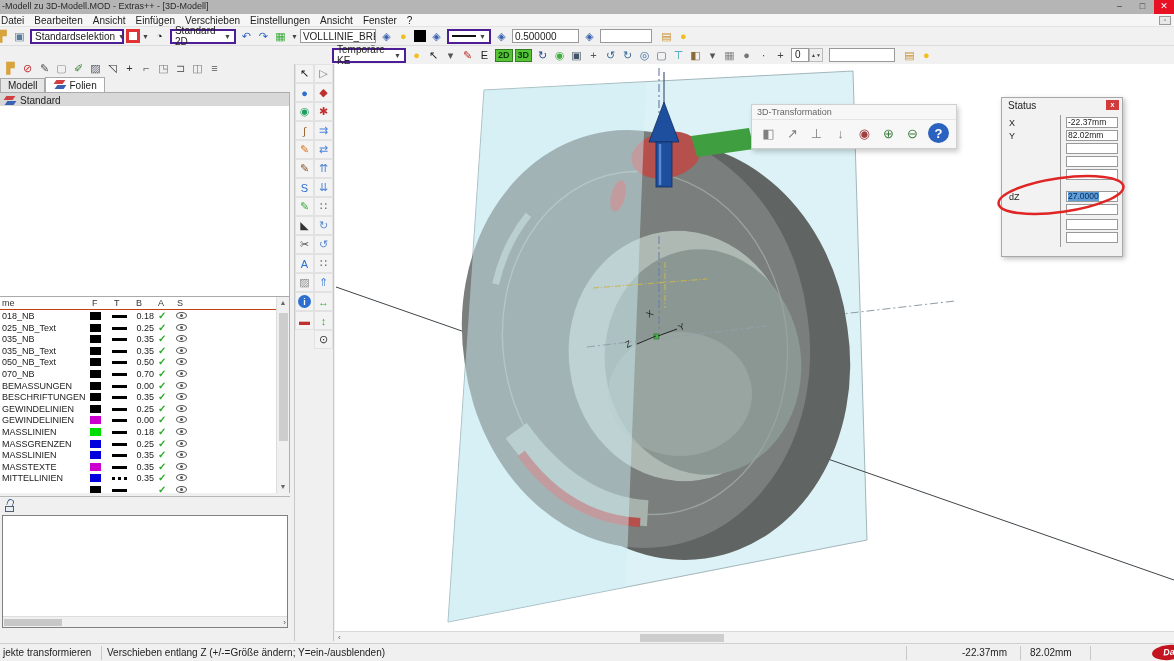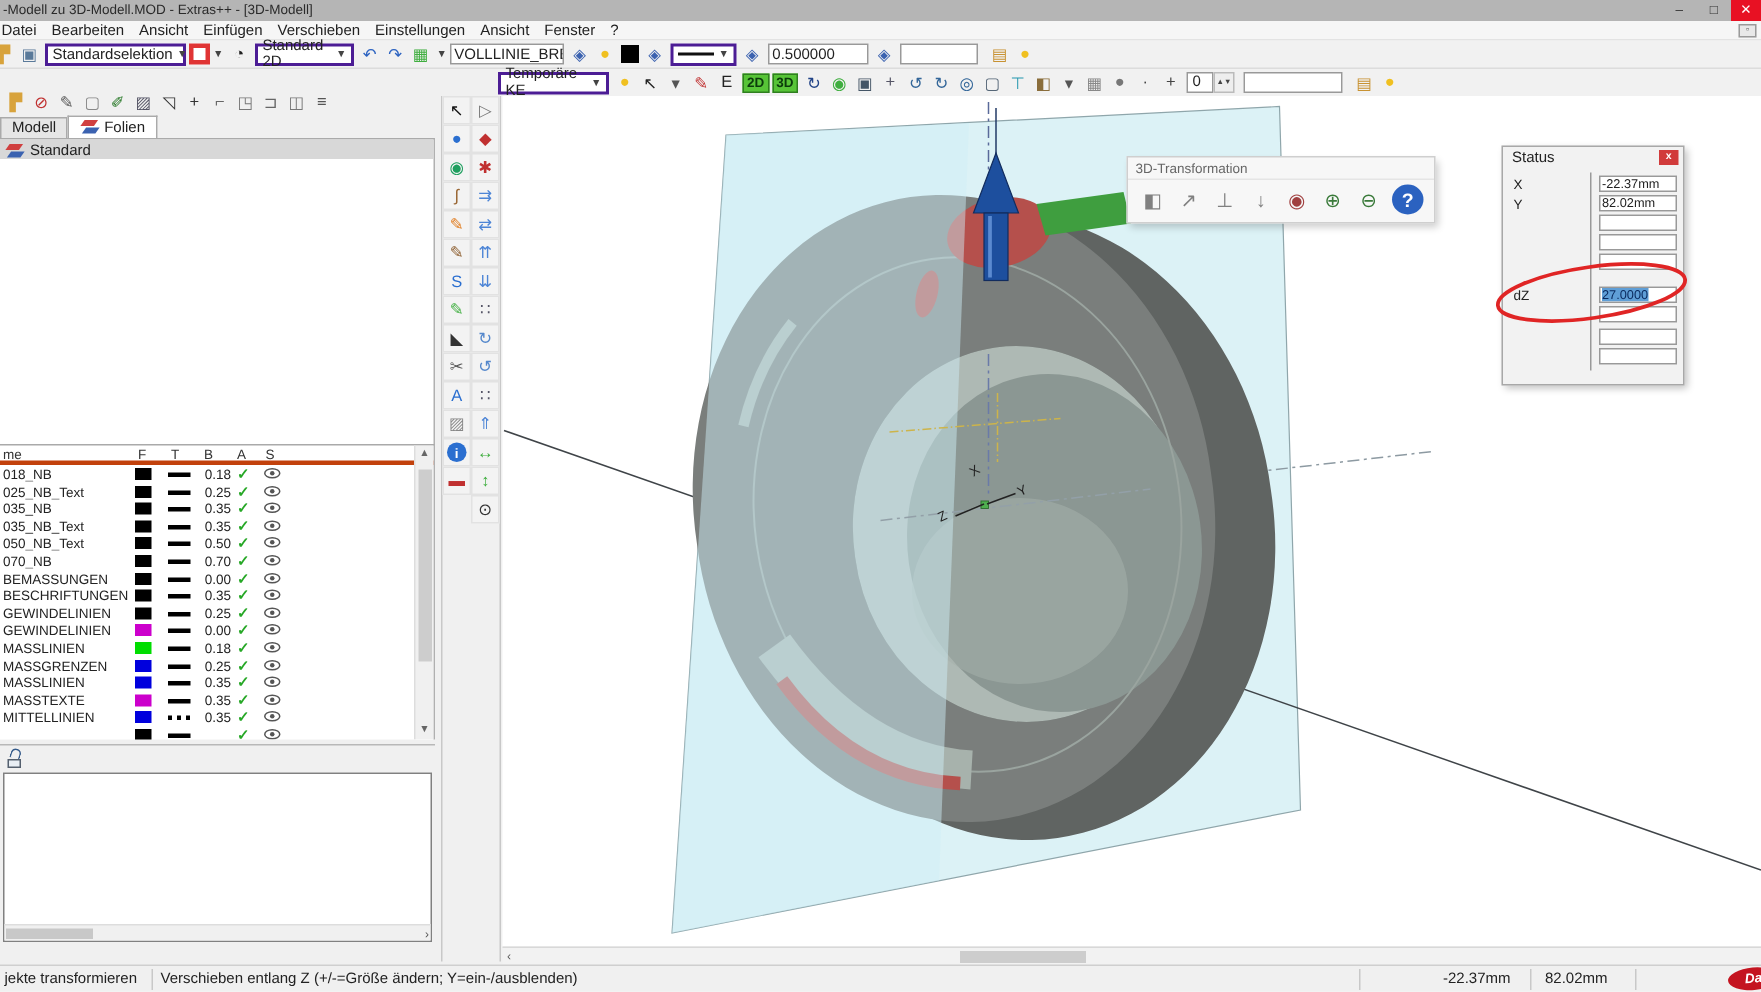--- a/index.html
+++ b/index.html
@@ -41,21 +41,21 @@
 #tabs{left:0;top:77px;width:290px;height:15px;display:flex;font-size:10px;align-items:flex-end}
 .tab{border:1px solid #aaa;border-bottom:none;background:#e6e6e6;padding:0 7px;height:14px;display:flex;align-items:center;gap:3px}
 .tab.active{background:#fff;height:15px;position:relative;z-index:2}
 #tree{left:0;top:92px;width:290px;height:204px;background:#fff;border-top:1px solid #aaa;border-right:1px solid #b0b0b0}
 #std-row{height:13px;background:#d8d8d8;display:flex;align-items:flex-end;font-size:10px;gap:4px;padding-left:3px}
 .lyr{position:relative;width:13px;height:10px;display:inline-block;flex:none}
 .lyr b{position:absolute;width:9px;height:4px;transform:skewX(-35deg)}
 .lyr b.r{left:2px;top:0;background:#d04040}
 .lyr b.b{left:3px;top:5px;background:#3b62b0}
 #layer-table{left:0;top:296px;width:290px;height:197px;background:#fff;border-top:1px solid #aaa;border-right:1px solid #b0b0b0;font-size:9px;overflow:hidden}
-.thead{position:relative;height:13px;border-bottom:3px solid #c2410c;color:#333}
+.thead{position:relative;height:13px;border-bottom:1px solid #c2410c;color:#333}
 .thead span{position:absolute;top:1px}
 .lrow{position:relative;height:11.6px}
 .lrow .nm{position:absolute;left:2px;top:1px;width:84px;white-space:nowrap;overflow:hidden}
 .lrow .sw{position:absolute;left:90px;top:2px;width:11px;height:8px}
 .lrow .dash{position:absolute;left:112px;top:5px;width:15px;height:3px;background:#000}
 .lrow .dash.dots{background:repeating-linear-gradient(90deg,#000 0 3px,transparent 3px 6px)}
 .lrow .wt{position:absolute;left:130px;top:1px;width:24px;text-align:right}
 .lrow .ck{position:absolute;left:158px;top:0;color:#27a827;font-weight:bold;font-size:10px}
 .eye{position:absolute;left:176px;top:2px;width:11px;height:7px;border:1px solid #555;border-radius:50%;background:#fff}
 .eye::after{content:"";position:absolute;left:3px;top:1px;width:3px;height:3px;background:#555;border-radius:50%}

